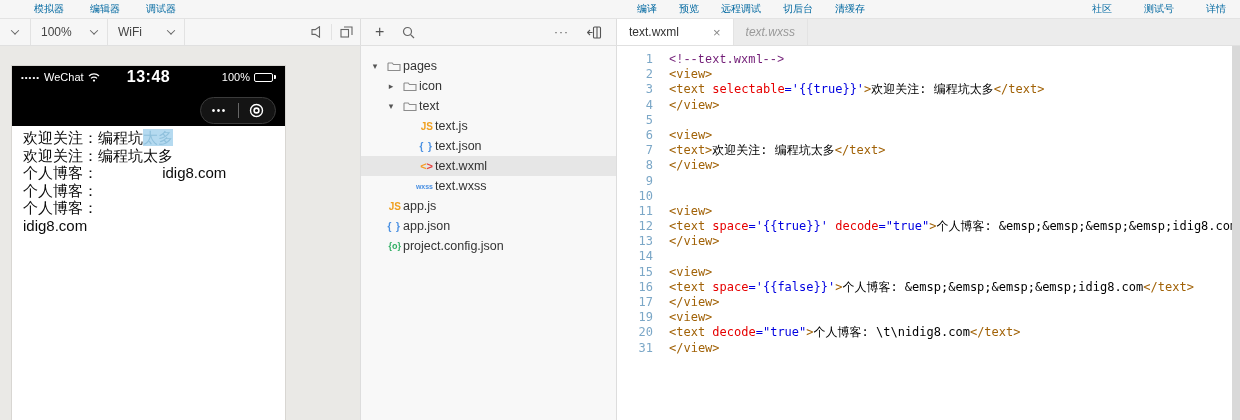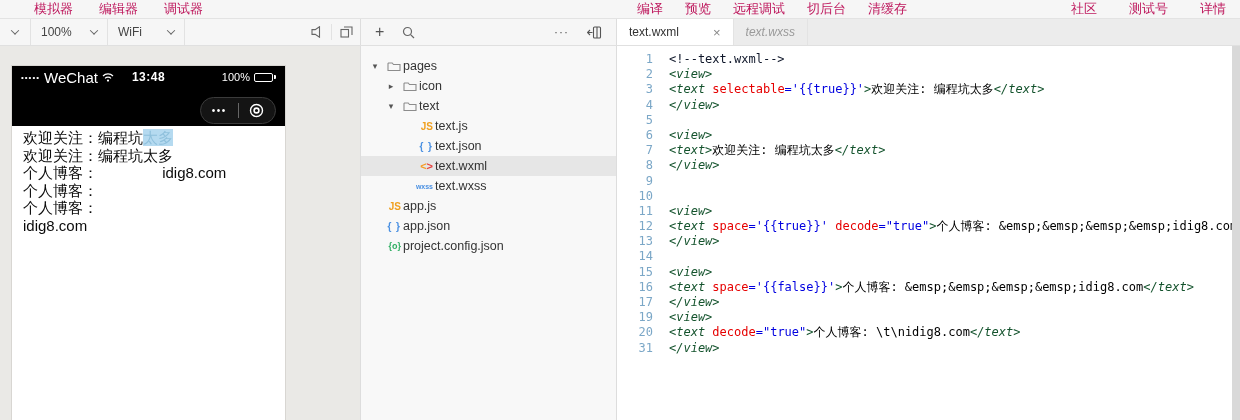--- a/index.html
+++ b/index.html
@@ -12,21 +12,21 @@
 
   
   .menubar {
     position:absolute; top:0; left:0; width:1240px; height:19px;
     background:#f6f6f6; border-bottom:1px solid #e3e3e3;
   }
   .menu-group { position:absolute; top:0; height:18px; display:flex; align-items:center; }
   .menu-group.left  { left:34px;  gap:26px; }
   .menu-group.mid   { left:637px; gap:22px; }
   .menu-group.right { right:14px; gap:32px; }
-  .menu-item { color:#be185d; font-size:13px; cursor:default; white-space:nowrap; }
+  .menu-item { color:#0369a1; font-size:10px; cursor:default; white-space:nowrap; }
 
   
   .toolbar {
     position:absolute; top:19px; left:0; width:1240px; height:27px;
     background:#f6f6f6; border-bottom:1px solid #e0e0e0; display:flex;
   }
   .sim-toolbar { width:361px; height:100%; display:flex; align-items:center; border-right:1px solid #ddd; }
   .tb-sep { width:1px; height:100%; background:#e2e2e2; }
   .chev { display:inline-block; width:6px; height:6px; border-right:1.4px solid #666;
           border-bottom:1.4px solid #666; transform:rotate(45deg) translate(-1px,-1px); }
@@ -52,22 +52,22 @@
 
   
   .sim-panel { position:absolute; top:46px; left:0; width:361px; height:374px;
                background:#eae9e6; border-right:1px solid #ddd; }
   .phone { position:absolute; left:12px; top:20px; width:273px; height:354px;
            background:#fff; box-shadow:0 0 0 1px #d8d6d2; }
   .phone-top { background:#000; height:60px; position:relative; }
   .statusbar { display:flex; align-items:center; height:22px; padding:0 9px; color:#fff; }
   .sb-left { display:flex; align-items:center; gap:4px; width:96px; }
   .sb-dots { font-size:8px; letter-spacing:1px; }
-  .sb-carrier { font-size:15px; }
-  .sb-time { flex:1; text-align:center; font-size:12px; font-weight:bold; letter-spacing:0.5px; }
+  .sb-carrier { font-size:11px; }
+  .sb-time { flex:1; text-align:center; font-size:16px; font-weight:bold; letter-spacing:0.5px; }
   .sb-right { width:96px; display:flex; align-items:center; justify-content:flex-end; gap:4px; font-size:11px; }
   .battery { display:inline-flex; align-items:center; }
   .battery-body { width:19px; height:9px; border:1px solid #fff; border-radius:2px; padding:1px; }
   .battery-fill { width:100%; height:100%; background:#fff; border-radius:1px; }
   .battery-tip { width:2px; height:4px; background:#fff; margin-left:1px; border-radius:0 1px 1px 0; }
   .capsule { position:absolute; right:9px; top:31px; width:76px; height:27px; border-radius:14px;
              background:#141414; border:1px solid #3b3b3b; display:flex; align-items:center; }
   .capsule-more { flex:1; text-align:center; color:#fff; font-size:10px; letter-spacing:1.5px; cursor:pointer; }
   .capsule-sep { width:1px; height:15px; background:rgba(255,255,255,0.35); }
   .capsule-home { flex:1; display:flex; align-items:center; justify-content:center; cursor:pointer; }
@@ -90,25 +90,25 @@
   .fi-wxss { color:#4a90e2; font-weight:bold; font-size:7px; }
   .fi-config { color:#2fae62; font-weight:bold; font-size:9px; }
 
   
   .editor { position:absolute; top:46px; left:617px; width:623px; height:374px; background:#fff; }
   .code-area { position:absolute; top:6px; left:0; right:8px; bottom:0;
                font-family:"DejaVu Sans Mono", monospace; font-size:12px; line-height:15.2px; }
   .code-row { display:flex; height:15.2px; }
   .ln { width:36px; text-align:right; color:#7ba7c7; flex:none; user-select:none; }
   .lc { padding-left:16px; white-space:pre; }
-  .tok-tag { color:#14532d;font-style:italic; }
+  .tok-tag { color:#a16207; }
   .tok-attr { color:#e60000; }
   .tok-val { color:#0000e0; }
   .tok-txt { color:#000; }
-  .tok-com { color:#0f172a; }
+  .tok-com { color:#701a75;font-family:Liberation Mono, monospace; }
   .tok-sp { color:#000; }
   .editor-scrollbar { position:absolute; top:0; right:0; width:8px; height:374px; background:#d9d9d9; }
 
   svg { display:block; }
 </style>
 </head>
 <body>
 
 <div class="menubar">
   <div class="menu-group left" id="menu-left">

